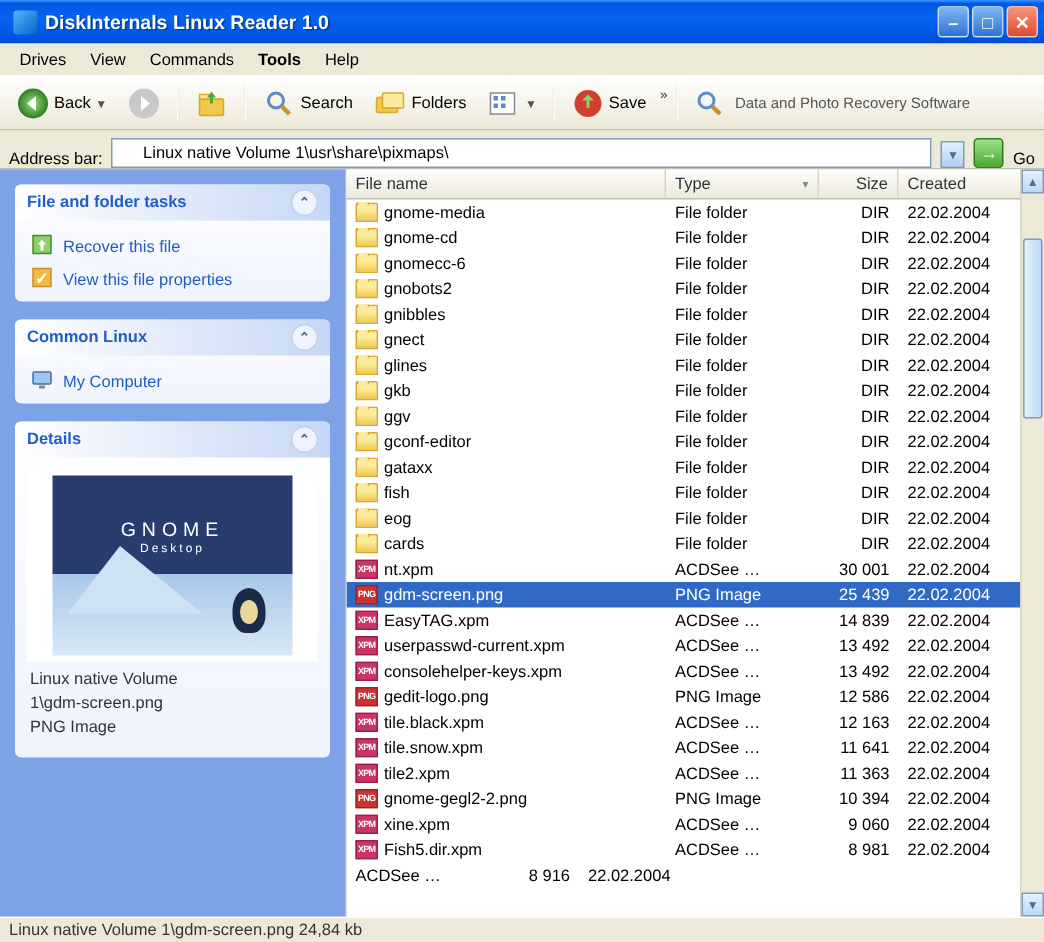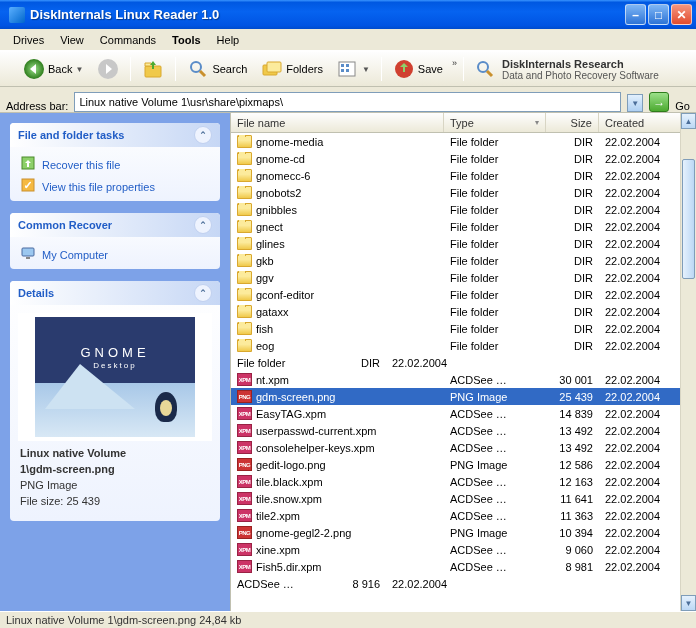--- a/index.html
+++ b/index.html
@@ -13,32 +13,32 @@
 .winbtn { width: 21px; height: 21px; border-radius: 3px; border: 1px solid rgba(255,255,255,.6); display: flex; align-items: center; justify-content: center; color: #fff; font-weight: bold; font-size: 12px; }
 .winbtn.min, .winbtn.max { background: linear-gradient(to bottom,#7eb6f5,#2e74d6); }
 .winbtn.close { background: linear-gradient(to bottom,#f5957e,#e14c2e); }
 
 
 .menubar { height: 22px; background: #ece9d8; border-bottom: 1px solid #fff; display: flex; align-items: center; padding: 0 6px; gap: 2px; }
 .menuitem { padding: 2px 7px; cursor: default; }
 .menuitem.bold { font-weight: bold; }
 
 
-.toolbar { height: 36px; background: linear-gradient(to bottom,#fefefe,#ece9d8); border-top: 1px solid #fff; border-bottom: 1px solid #c0c0b0; display: flex; align-items: center; padding: 0 18px; gap: 4px; }
+.toolbar { height: 36px; background: linear-gradient(to bottom,#fefefe,#ece9d8); border-top: 1px solid #fff; border-bottom: 1px solid #c0c0b0; display: flex; align-items: center; padding: 0 6px; gap: 4px; }
 .tb-btn { display: flex; align-items: center; gap: 3px; padding: 3px 5px; cursor: default; }
 .tb-icon { width: 22px; height: 22px; display: inline-flex; align-items: center; justify-content: center; }
 .tb-sep { width: 1px; height: 24px; background: #c0c0b0; margin: 0 2px; border-right: 1px solid #fff; }
 .tb-chevron { font-size: 9px; color: #333; margin-bottom: 12px; }
 .research { display: flex; align-items: center; gap: 6px; margin-left: 4px; }
 .research-text b { font-size: 11px; color: #333; }
 .research-text div:last-child { font-size: 10px; color: #555; }
 
 
 .addrbar { height: 26px; background: #ece9d8; border-bottom: 1px solid #c0c0b0; display: flex; align-items: flex-end; padding: 0 6px; gap: 6px; }
-.addr-input { flex: 1; height: 20px; border: 1px solid #7f9db9; background: #fff; padding: 0 4px; display: flex; align-items: center; }
+.addr-input { flex: 1; height: 20px; border: 1px solid #7f9db9; background: #fff; padding: 0 20px; display: flex; align-items: center; }
 .addr-dd { width: 16px; height: 18px; background: linear-gradient(to bottom,#e2f0fd,#b0d1f3); border: 1px solid #7f9db9; display:flex; align-items:center; justify-content:center; font-size:8px; color:#4b6e99; }
 .go-btn { width: 20px; height: 20px; background: linear-gradient(to bottom,#9be089,#4caa30); border: 1px solid #2e7d1c; border-radius: 3px; color: #fff; display:flex; align-items:center; justify-content:center; font-size:12px; font-weight:bold; }
 
 
 .main { display: flex; height: 498px; }
 .sidebar { width: 230px; background: #7da2e8; padding: 10px 10px; display: flex; flex-direction: column; gap: 12px; overflow: hidden; }
 .panel { background: linear-gradient(to bottom,#fff,#eef3fe); border-radius: 4px; overflow: hidden; }
 .panel-head { height: 24px; background: linear-gradient(to right,#fff,#c6d7f5); display: flex; align-items: center; justify-content: space-between; padding: 0 8px; color: #215dc6; font-weight: bold; }
 .panel-head .chev { width: 18px; height: 18px; border-radius: 50%; background: #eef3fe; border: 1px solid #c0d0ef; display:flex; align-items:center; justify-content:center; font-size:9px; color:#4b6e99; }
 .panel-body { padding: 8px 10px; display:flex; flex-direction:column; gap:6px; }
@@ -49,21 +49,21 @@
 .thumb-wrap { background:#fff; padding:4px; display:flex; justify-content:center; }
 .thumb { width: 160px; height: 120px; background: linear-gradient(to bottom,#2a3b6e 0%,#2a3b6e 55%,#a8c8e8 55%,#d8e8f5 100%); position:relative; overflow:hidden; }
 .thumb::before { content:"GNOME"; position:absolute; top:28px; left:0; right:0; text-align:center; color:#fff; font-size:13px; letter-spacing:4px; font-weight:300; }
 .thumb::after { content:"Desktop"; position:absolute; top:44px; left:0; right:0; text-align:center; color:#fff; font-size:8px; letter-spacing:2px; }
 .thumb .mountain { position:absolute; bottom:28px; left:10px; width:0; height:0; border-left:35px solid transparent; border-right:55px solid transparent; border-bottom:45px solid #cde2f2; }
 .thumb .penguin { position:absolute; bottom:15px; right:18px; width:22px; height:30px; }
 .thumb .penguin::before { content:""; position:absolute; inset:0; background:#1a2a4a; border-radius:50% 50% 40% 40%; }
 .thumb .penguin::after { content:""; position:absolute; left:5px; top:8px; width:12px; height:16px; background:#e8d898; border-radius:50%; }
 .details-info { padding: 6px 2px 2px; }
 .details-info div { margin-bottom: 4px; color:#333; }
-.details-info .bold { font-weight:bold; }
+.details-info .bold { font-weight:normal; }
 
 
 .filelist { flex:1; background:#fff; border-left:1px solid #c0c0b0; position:relative; display:flex; flex-direction:column; }
 .cols { display:flex; height:20px; background:linear-gradient(to bottom,#fefefe,#ece9d8); border-bottom:1px solid #c0c0b0; }
 .col { border-right:1px solid #d8d5c4; padding:3px 6px; color:#333; display:flex; align-items:center; }
 .col.name { width:213px; }
 .col.type { width:102px; }
 .col.size { width:53px; justify-content:flex-end; position:relative;}
 .col.size::after{ content:"▾"; position:absolute; left:-11px; font-size:8px; color:#888;}
 .col.created { flex:1; }
@@ -194,21 +194,20 @@
   <span class="tb-chevron">»</span>
   <div class="tb-sep"></div>
   <div class="research">
     <span class="tb-icon">
         <svg width="20" height="20">
           <circle cx="8" cy="8" r="5" fill="none" stroke="#5a8cc8" stroke-width="2"></circle>
           <line x1="12" y1="12" x2="17" y2="17" stroke="#c9902e" stroke-width="3"></line>
         </svg>
       </span>
     <div class="research-text">
-      <div><b>DiskInternals Research</b></div>
       <div>Data and Photo Recovery Software</div>
     </div>
   </div>
 </div>
 
 <div class="addrbar">
   <span>Address bar:</span>
   <div class="addr-input">
       <span>Linux native Volume 1\usr\share\pixmaps\</span>
     </div>
@@ -242,21 +241,21 @@
                 <text x="8" y="12" text-anchor="middle" fill="#fff" font-size="10" font-weight="bold">✓</text>
               </svg>
             </span>
           <span>View this file properties</span>
         </div>
       </div>
     </div>
 
     <div class="panel">
       <div class="panel-head">
-        <span>Common Recover</span>
+        <span>Common Linux</span>
         <span class="chev">⌃</span>
       </div>
       <div class="panel-body">
         <div class="panel-link">
           <span class="ico">
               <svg width="16" height="16">
                 <rect x="2" y="3" width="12" height="8" rx="1" fill="#9cc8f0" stroke="#4a6aa0"></rect>
                 <rect x="6" y="12" width="4" height="2" fill="#888"></rect>
               </svg>
             </span>
@@ -274,21 +273,20 @@
         <div class="thumb-wrap">
           <div class="thumb">
               <div class="mountain"></div>
               <div class="penguin"></div>
             </div>
         </div>
         <div class="details-info">
           <div class="bold">Linux native Volume</div>
           <div class="bold">1\gdm-screen.png</div>
           <div>PNG Image</div>
-          <div>File size: 25 439</div>
         </div>
       </div>
     </div>
   </div>
 
   <div class="filelist">
     <div class="cols">
       <div class="col name">File name</div>
       <div class="col type">Type</div>
       <div class="col size">Size</div>
@@ -406,20 +404,24 @@
         <div class="row">
           <div class="c name">
             <span class="fico folder"></span>
             <span>eog</span>
           </div>
           <div class="c type">File folder</div>
           <div class="c size">DIR</div>
           <div class="c created">22.02.2004</div>
         </div>
         <div class="row">
+          <div class="c name">
+            <span class="fico folder"></span>
+            <span>cards</span>
+          </div>
           <div class="c type">File folder</div>
           <div class="c size">DIR</div>
           <div class="c created">22.02.2004</div>
         </div>
         <div class="row">
           <div class="c name">
             <span class="fico xpm"></span>
             <span>nt.xpm</span>
           </div>
           <div class="c type">ACDSee …</div>

